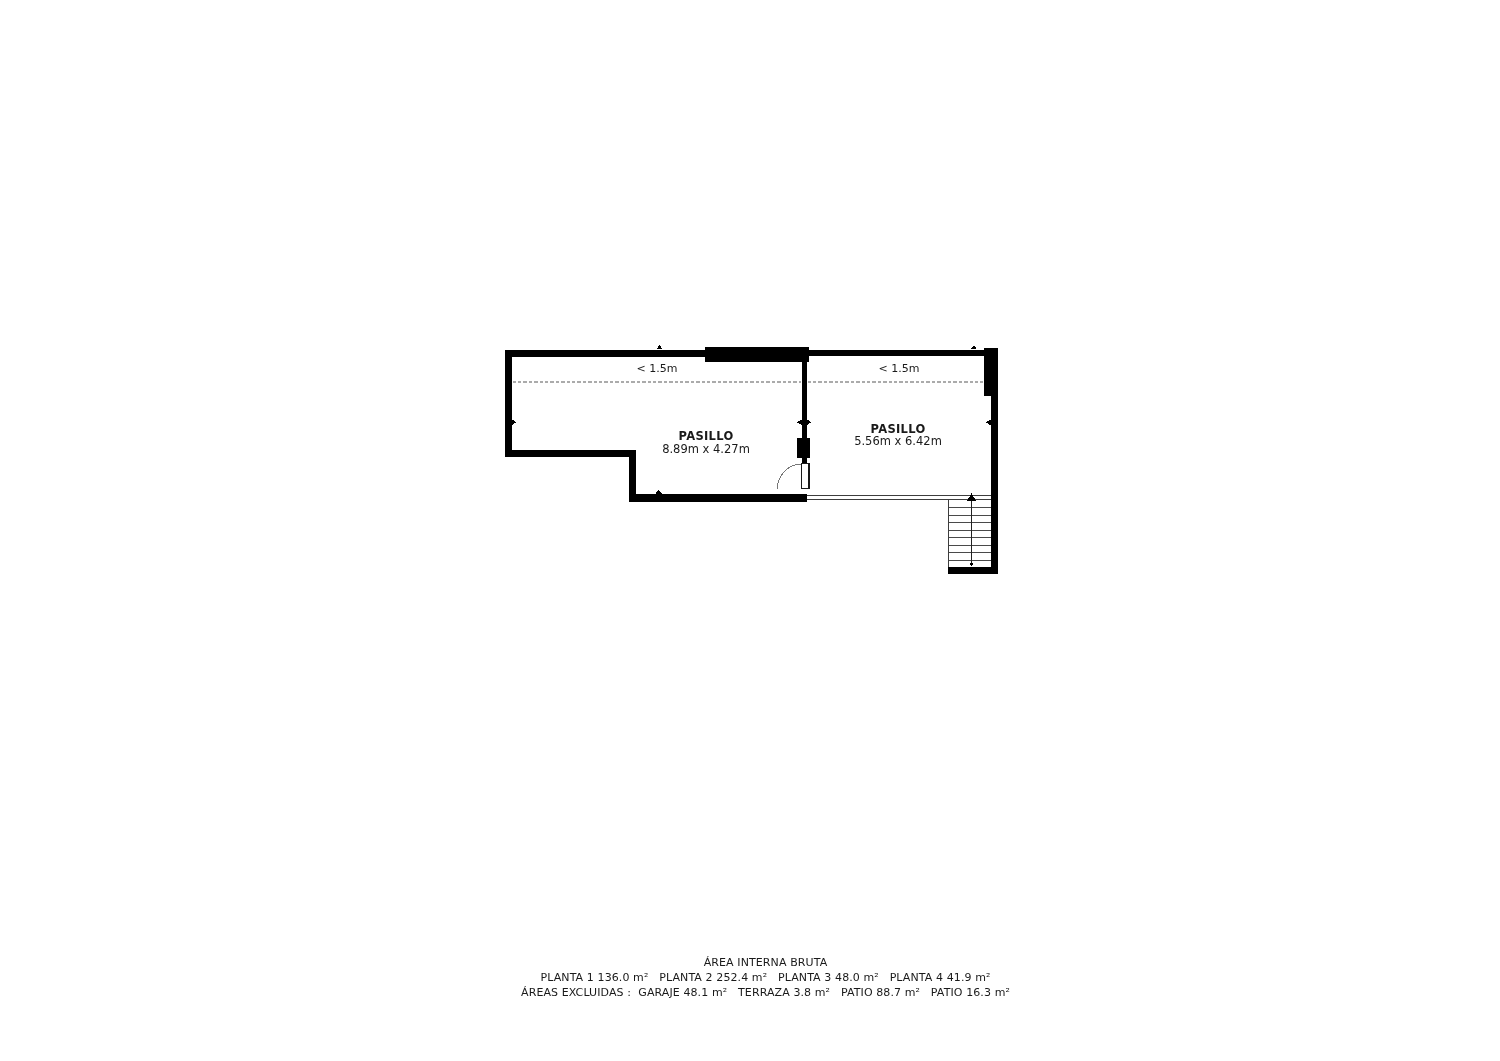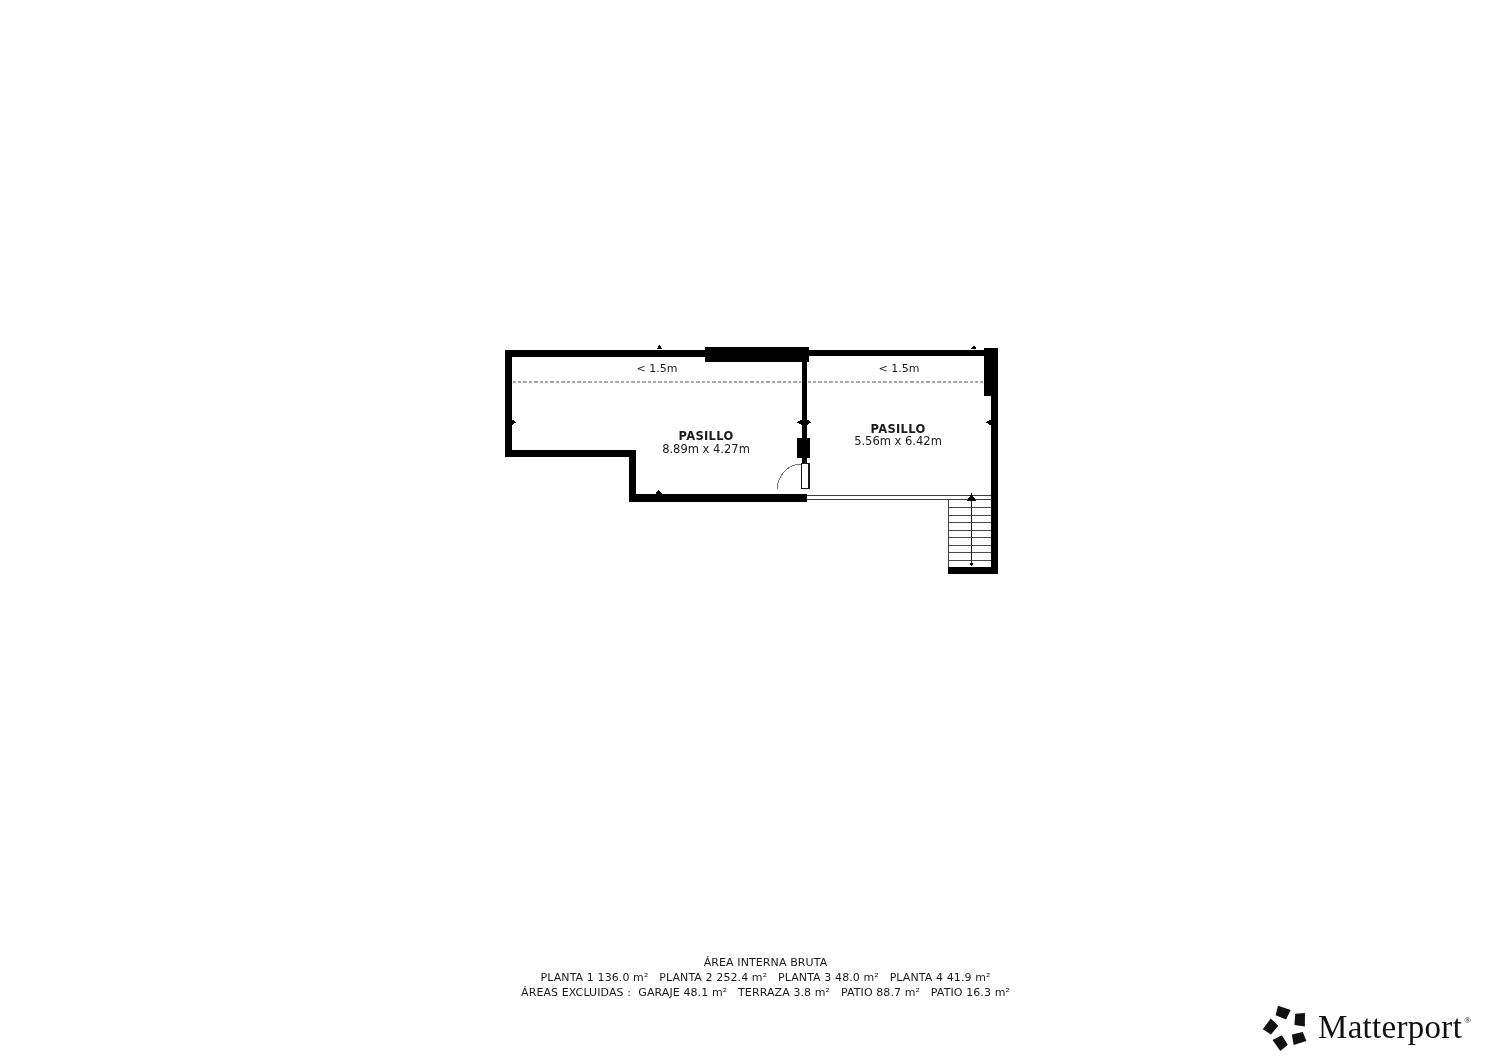--- a/index.html
+++ b/index.html
@@ -96,26 +96,14 @@
     <text x="898" y="445" text-anchor="middle" class="room-dim">5.56m x 6.42m</text>
   </svg>
 
 
   <div class="footer">
     <div class="fl">ÁREA INTERNA BRUTA</div>
     <div class="fl">PLANTA 1 136.0 m²   PLANTA 2 252.4 m²   PLANTA 3 48.0 m²   PLANTA 4 41.9 m²</div>
     <div class="fl">ÁREAS EXCLUIDAS :  GARAJE 48.1 m²   TERRAZA 3.8 m²   PATIO 88.7 m²   PATIO 16.3 m²</div>
   </div>
 
-  <div class="logo">
-    <svg class="logo-icon" viewBox="-3 -3 106 106" xmlns="http://www.w3.org/2000/svg">
-      <g fill="#111111">
-        <polygon points="32,3 59,12 49,32 27,23"></polygon>
-        <polygon points="32,3 59,12 49,32 27,23" transform="rotate(72 50 50)"></polygon>
-        <polygon points="32,3 59,12 49,32 27,23" transform="rotate(144 50 50)"></polygon>
-        <polygon points="32,3 59,12 49,32 27,23" transform="rotate(216 50 50)"></polygon>
-        <polygon points="32,3 59,12 49,32 27,23" transform="rotate(288 50 50)"></polygon>
-      </g>
-    </svg>
-    <div class="logo-word"><span>Matterport</span><span class="logo-reg">®</span></div>
-  </div>
 
 </div>
 
 </body></html>

